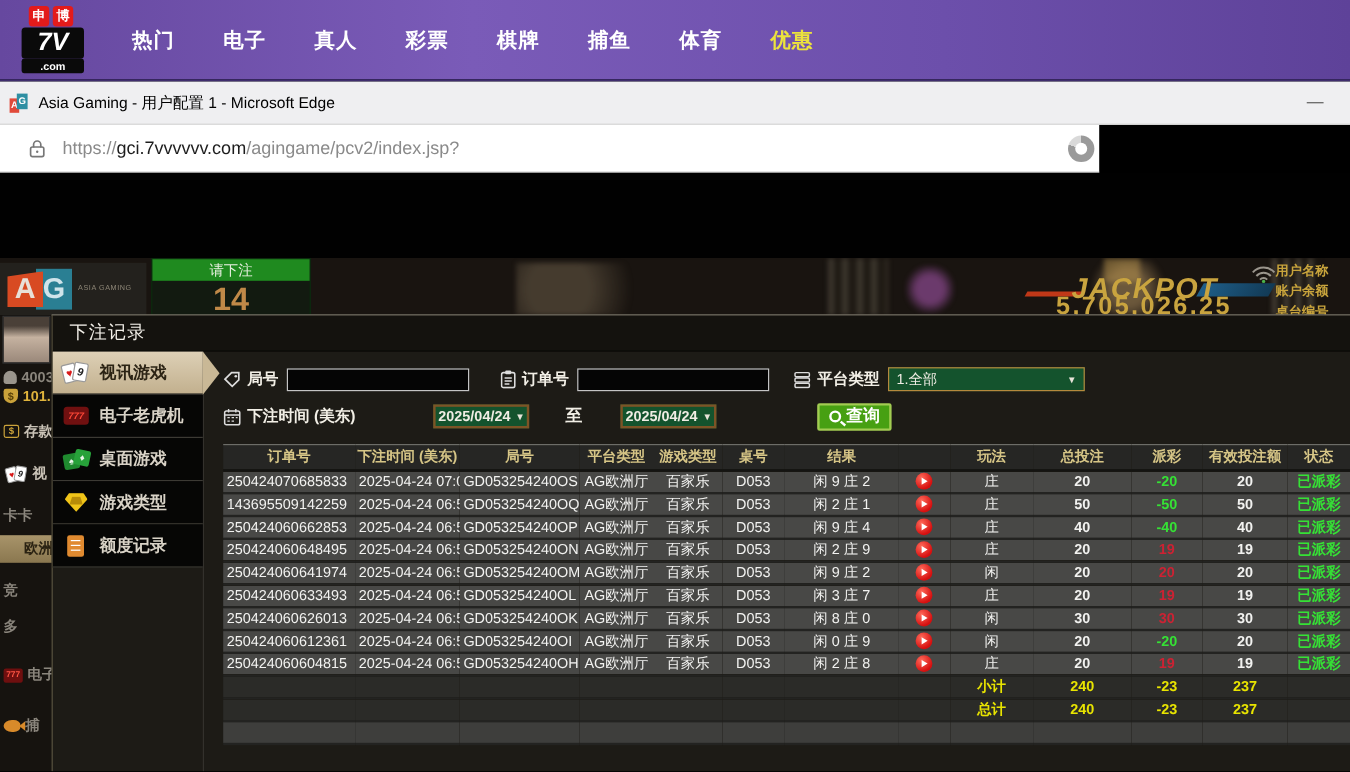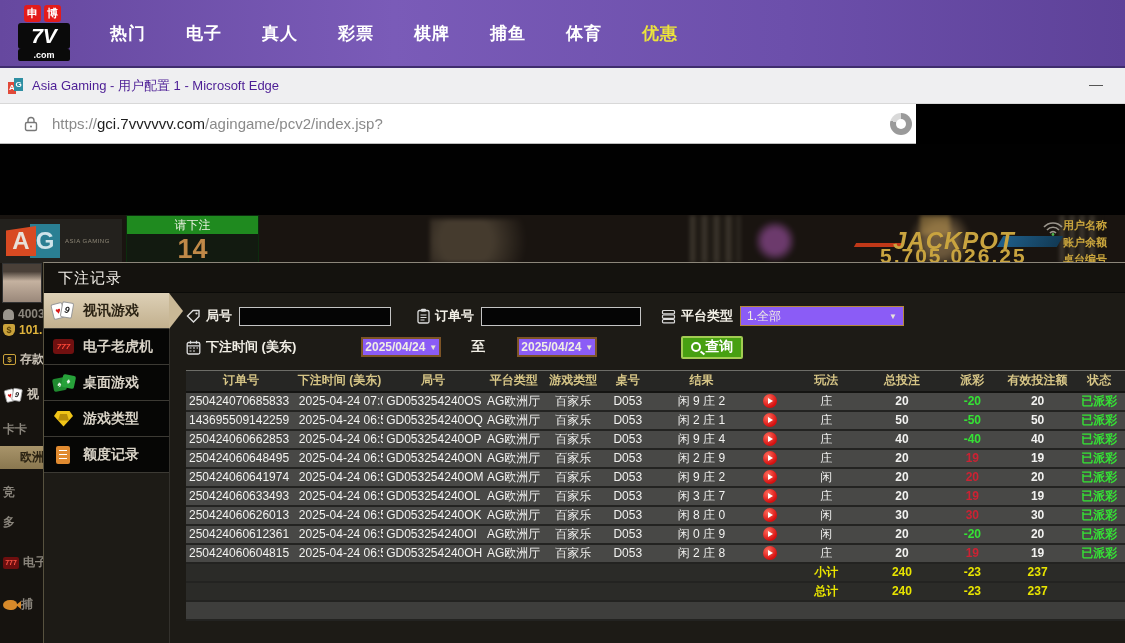--- a/index.html
+++ b/index.html
@@ -23,21 +23,21 @@
   .nav-item.nav-hl { color:#ece33c; }
 
   
   .title-bar { position:absolute; left:0; top:68px; width:1125px; height:36px; background:#efeff1;
     border-bottom:1px solid #d8d8d8; display:flex; align-items:center; padding-left:8px; }
   .favicon { display:inline-flex; width:16px; height:16px; margin-right:8px; }
   .fav-a { width:8px; height:12px; background:#e14a3a; color:#fff; font-size:8px; font-weight:bold;
     display:flex; align-items:center; justify-content:center; margin-top:4px; }
   .fav-g { width:9px; height:13px; background:#2e8fa3; color:#fff; font-size:8px; font-weight:bold;
     display:flex; align-items:center; justify-content:center; margin-left:-2px; }
-  .title-text { color:#4c1d95; font-size:13px; }
+  .title-text { color:#000000; font-size:13px; }
   .min-btn { position:absolute; right:22px; top:8px; color:#555; font-size:14px; cursor:pointer; }
 
   
   .url-bar { position:absolute; left:0; top:104px; width:916px; height:40px; background:#ffffff;
     border-bottom:1px solid #bdbdbd; display:flex; align-items:center; }
   .lock-wrap { margin-left:24px; margin-right:14px; display:flex; }
   .url-text { font-size:15px; color:#8a8a8a; }
   .url-text .dom { color:#1d1d1d; }
   .swirl { position:absolute; right:4px; top:9px; width:22px; height:22px; border-radius:50%;
     background:conic-gradient(#9a9a9a 0 80%, #d9d9d9 80% 100%); display:flex; align-items:center; justify-content:center; }
@@ -124,21 +124,21 @@
 
   
   .content { flex:1; padding:12px 0 0 16px; position:relative; }
   .frow { display:flex; align-items:center; height:22px; }
   .frow2 { margin-top:9px; }
   .ficon { display:inline-flex; margin-right:5px; }
   .flabel { color:#f2efe6; font-size:13px; font-weight:bold; margin-right:7px; white-space:nowrap; }
   .ftext { background:#050505; border:1px solid #c4c4c4; height:19px; color:#eee; font-size:12px; padding:0 4px; outline:none; }
   .w150 { width:152px; } .w158 { width:160px; }
   .gap26 { width:26px; } .gap20 { width:20px; }
-  .fselect { background:#8b5cf6; border:1px solid #b5893d; height:20px; display:flex; align-items:center;
+  .fselect { background:#14532d; border:1px solid #b5893d; height:20px; display:flex; align-items:center;
     color:#f0ede4; font-size:12px; cursor:pointer; }
   .fselect.plat { width:164px; padding:0 6px; justify-content:space-between; }
   .fselect.date { width:80px; justify-content:center; gap:4px; border:2px solid #7d5426; font-weight:bold; }
   .caret { font-size:8px; color:#e8e4da; }
   .to-label { color:#f2efe6; font-size:14px; font-weight:bold; margin:0 32px 0 30px; }
   .search-btn { margin-left:84px; height:23px; background:#47a012; border:2px solid #a2cc52; border-radius:2px;
     color:#fff; font-size:14px; font-weight:bold; display:flex; align-items:center; gap:4px; padding:0 8px; cursor:pointer;
     font-family:"Liberation Sans","DejaVu Sans",sans-serif; }
   .mag { width:10px; height:10px; border:2px solid #fff; border-radius:50%; position:relative; display:inline-block; }
   .mag::after { content:''; position:absolute; left:7px; top:8px; width:5px; height:2px; background:#fff; transform:rotate(40deg); }

